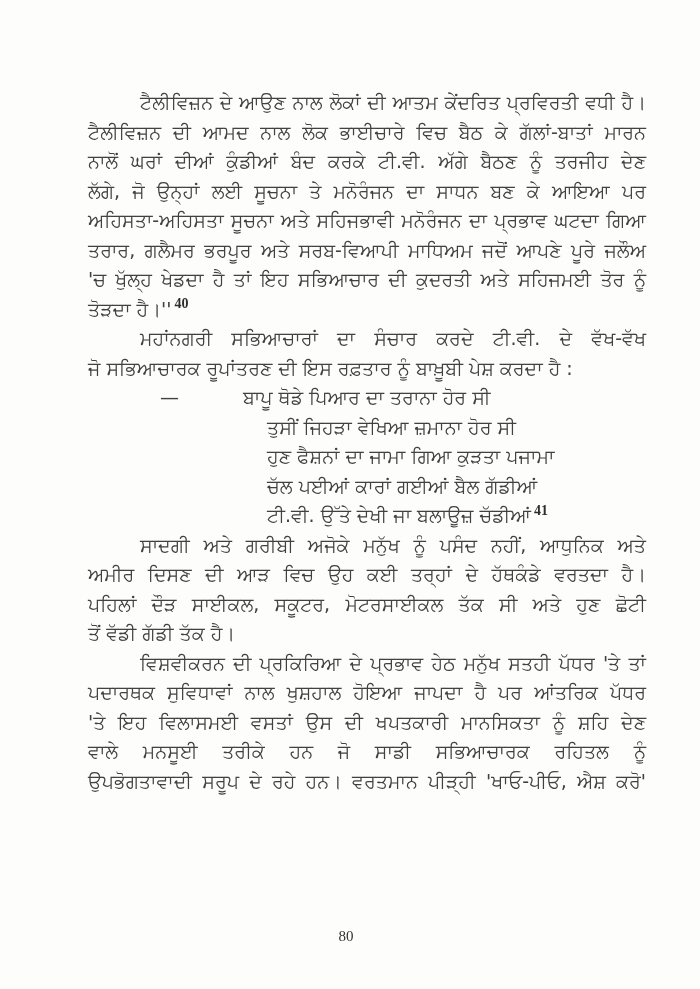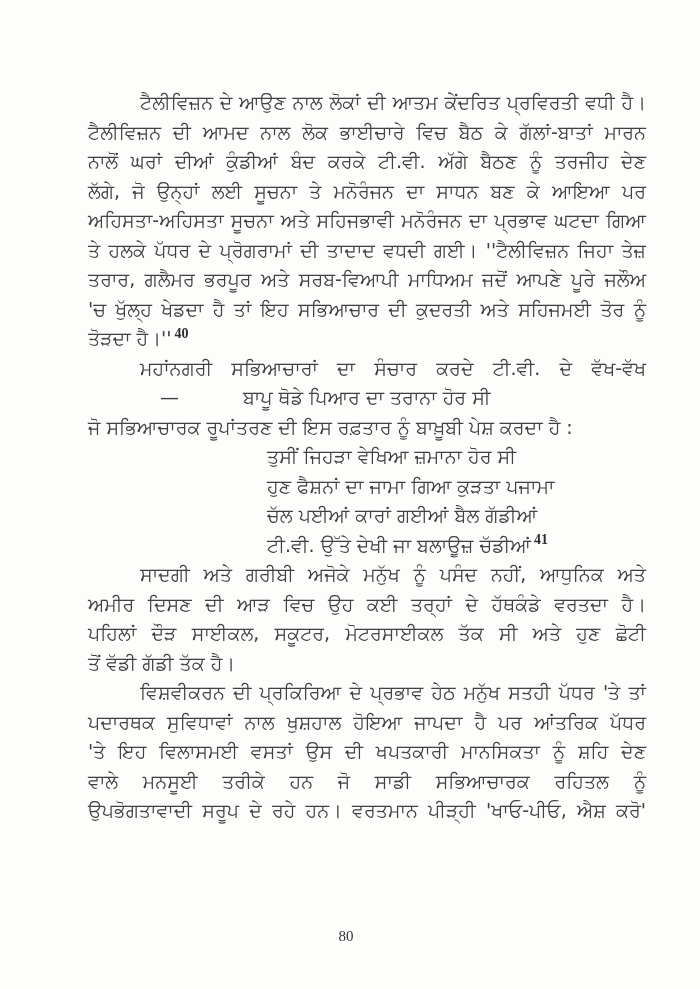--- a/index.html
+++ b/index.html
@@ -67,27 +67,26 @@
 </head>
 <body>
 
 <div class="page">
   <div class="textblock">
       <div class="line j indent">ਟੈਲੀਵਿਜ਼ਨ ਦੇ ਆਉਣ ਨਾਲ ਲੋਕਾਂ ਦੀ ਆਤਮ ਕੇਂਦਰਿਤ ਪ੍ਰਵਿਰਤੀ ਵਧੀ ਹੈ।</div>
       <div class="line j">ਟੈਲੀਵਿਜ਼ਨ ਦੀ ਆਮਦ ਨਾਲ ਲੋਕ ਭਾਈਚਾਰੇ ਵਿਚ ਬੈਠ ਕੇ ਗੱਲਾਂ-ਬਾਤਾਂ ਮਾਰਨ</div>
       <div class="line j">ਨਾਲੋਂ ਘਰਾਂ ਦੀਆਂ ਕੁੰਡੀਆਂ ਬੰਦ ਕਰਕੇ ਟੀ.ਵੀ. ਅੱਗੇ ਬੈਠਣ ਨੂੰ ਤਰਜੀਹ ਦੇਣ</div>
       <div class="line j">ਲੱਗੇ, ਜੋ ਉਨ੍ਹਾਂ ਲਈ ਸੂਚਨਾ ਤੇ ਮਨੋਰੰਜਨ ਦਾ ਸਾਧਨ ਬਣ ਕੇ ਆਇਆ ਪਰ</div>
       <div class="line j">ਅਹਿਸਤਾ-ਅਹਿਸਤਾ ਸੂਚਨਾ ਅਤੇ ਸਹਿਜਭਾਵੀ ਮਨੋਰੰਜਨ ਦਾ ਪ੍ਰਭਾਵ ਘਟਦਾ ਗਿਆ</div>
-      <div class="line j">ਤੇ ਹਲਕੇ ਪੱਧਰ ਦੇ ਪ੍ਰੋਗਰਾਮਾਂ ਦੀ ਤਾਦਾਦ ਵਧਦੀ ਗਈ। ''ਟੈਲੀਵਿਜ਼ਨ ਜਿਹਾ ਤੇਜ਼</div>
       <div class="line j">ਤਰਾਰ, ਗਲੈਮਰ ਭਰਪੂਰ ਅਤੇ ਸਰਬ-ਵਿਆਪੀ ਮਾਧਿਅਮ ਜਦੋਂ ਆਪਣੇ ਪੂਰੇ ਜਲੌਅ</div>
       <div class="line j">'ਚ ਖੁੱਲ੍ਹ ਖੇਡਦਾ ਹੈ ਤਾਂ ਇਹ ਸਭਿਆਚਾਰ ਦੀ ਕੁਦਰਤੀ ਅਤੇ ਸਹਿਜਮਈ ਤੋਰ ਨੂੰ</div>
       <div class="line">ਤੋੜਦਾ ਹੈ।''<sup class="fn">40</sup></div>
       <div class="line j indent">ਮਹਾਂਨਗਰੀ ਸਭਿਆਚਾਰਾਂ ਦਾ ਸੰਚਾਰ ਕਰਦੇ ਟੀ.ਵੀ. ਦੇ ਵੱਖ-ਵੱਖ</div>
+      <div class="line">ਜੋ ਸਭਿਆਚਾਰਕ ਰੂਪਾਂਤਰਣ ਦੀ ਇਸ ਰਫ਼ਤਾਰ ਨੂੰ ਬਾਖ਼ੂਬੀ ਪੇਸ਼ ਕਰਦਾ ਹੈ :</div>
       <div class="line verse-first"><span class="dash">—</span>ਬਾਪੂ ਥੋਡੇ ਪਿਆਰ ਦਾ ਤਰਾਨਾ ਹੋਰ ਸੀ</div>
-      <div class="line">ਜੋ ਸਭਿਆਚਾਰਕ ਰੂਪਾਂਤਰਣ ਦੀ ਇਸ ਰਫ਼ਤਾਰ ਨੂੰ ਬਾਖ਼ੂਬੀ ਪੇਸ਼ ਕਰਦਾ ਹੈ :</div>
       <div class="line verse-line">ਤੁਸੀਂ ਜਿਹੜਾ ਵੇਖਿਆ ਜ਼ਮਾਨਾ ਹੋਰ ਸੀ</div>
       <div class="line verse-line">ਹੁਣ ਫੈਸ਼ਨਾਂ ਦਾ ਜਾਮਾ ਗਿਆ ਕੁੜਤਾ ਪਜਾਮਾ</div>
       <div class="line verse-line">ਚੱਲ ਪਈਆਂ ਕਾਰਾਂ ਗਈਆਂ ਬੈਲ ਗੱਡੀਆਂ</div>
       <div class="line verse-line">ਟੀ.ਵੀ. ਉੱਤੇ ਦੇਖੀ ਜਾ ਬਲਾਊਜ਼ ਚੱਡੀਆਂ<sup class="fn">41</sup></div>
       <div class="line j indent">ਸਾਦਗੀ ਅਤੇ ਗਰੀਬੀ ਅਜੋਕੇ ਮਨੁੱਖ ਨੂੰ ਪਸੰਦ ਨਹੀਂ, ਆਧੁਨਿਕ ਅਤੇ</div>
       <div class="line j">ਅਮੀਰ ਦਿਸਣ ਦੀ ਆੜ ਵਿਚ ਉਹ ਕਈ ਤਰ੍ਹਾਂ ਦੇ ਹੱਥਕੰਡੇ ਵਰਤਦਾ ਹੈ।</div>
       <div class="line j">ਪਹਿਲਾਂ ਦੌੜ ਸਾਈਕਲ, ਸਕੂਟਰ, ਮੋਟਰਸਾਈਕਲ ਤੱਕ ਸੀ ਅਤੇ ਹੁਣ ਛੋਟੀ</div>
       <div class="line">ਤੋਂ ਵੱਡੀ ਗੱਡੀ ਤੱਕ ਹੈ।</div>
       <div class="line j indent">ਵਿਸ਼ਵੀਕਰਨ ਦੀ ਪ੍ਰਕਿਰਿਆ ਦੇ ਪ੍ਰਭਾਵ ਹੇਠ ਮਨੁੱਖ ਸਤਹੀ ਪੱਧਰ 'ਤੇ ਤਾਂ</div>
       <div class="line j">ਪਦਾਰਥਕ ਸੁਵਿਧਾਵਾਂ ਨਾਲ ਖੁਸ਼ਹਾਲ ਹੋਇਆ ਜਾਪਦਾ ਹੈ ਪਰ ਆਂਤਰਿਕ ਪੱਧਰ</div>

